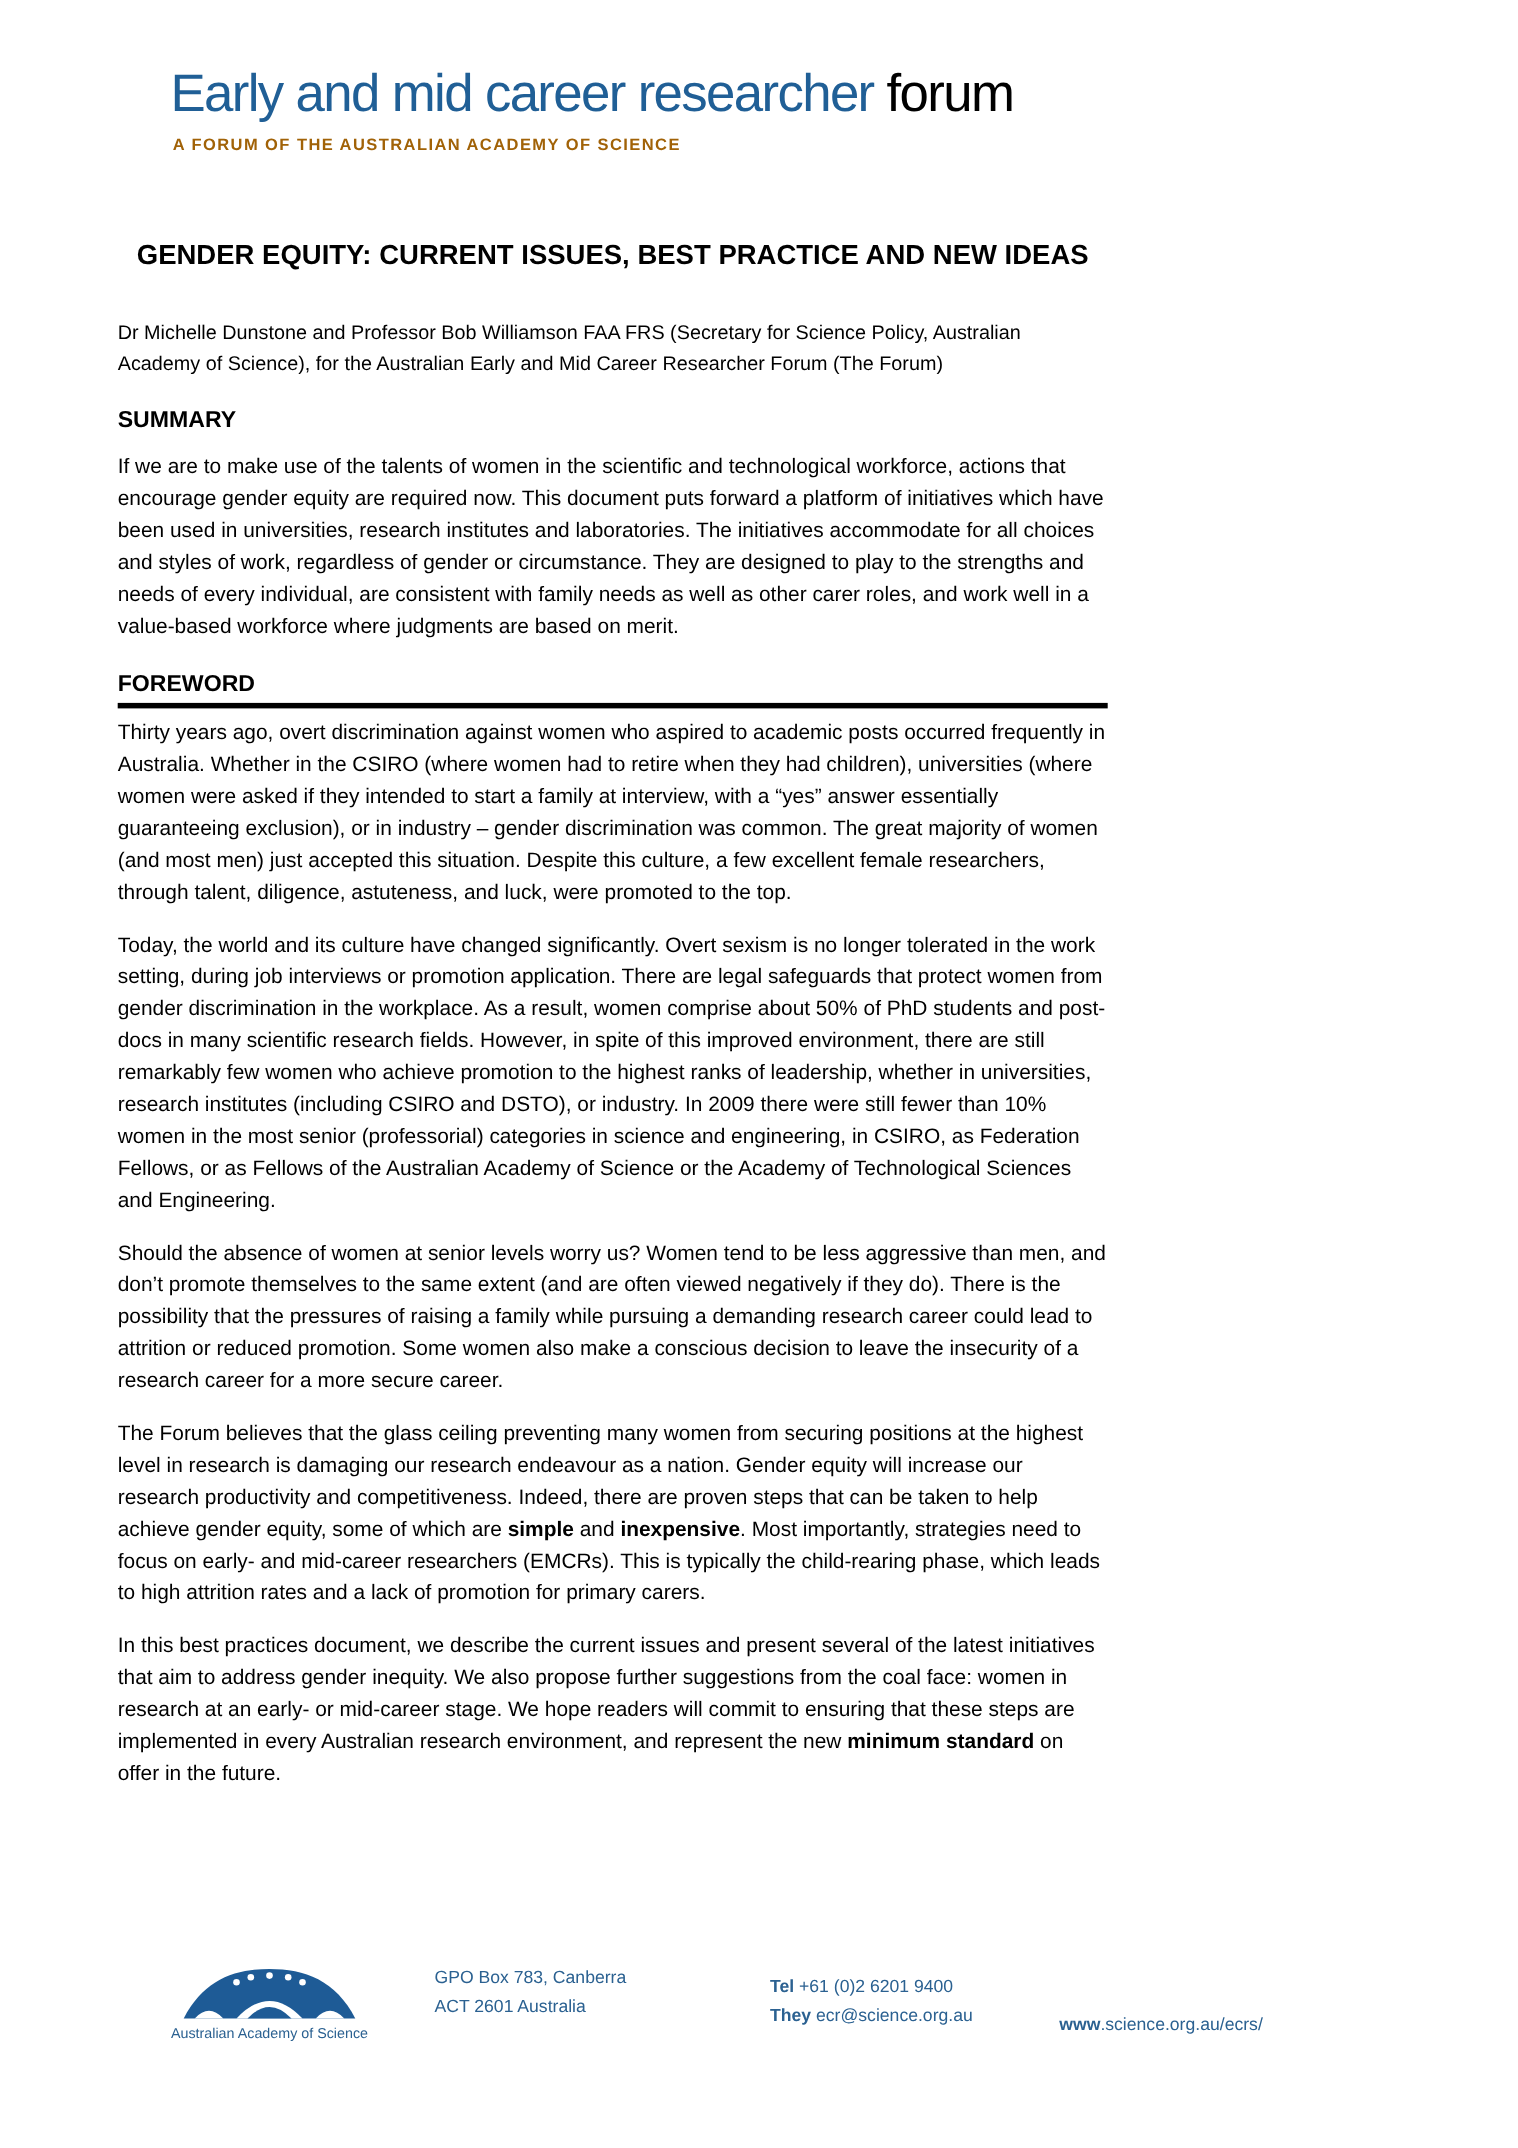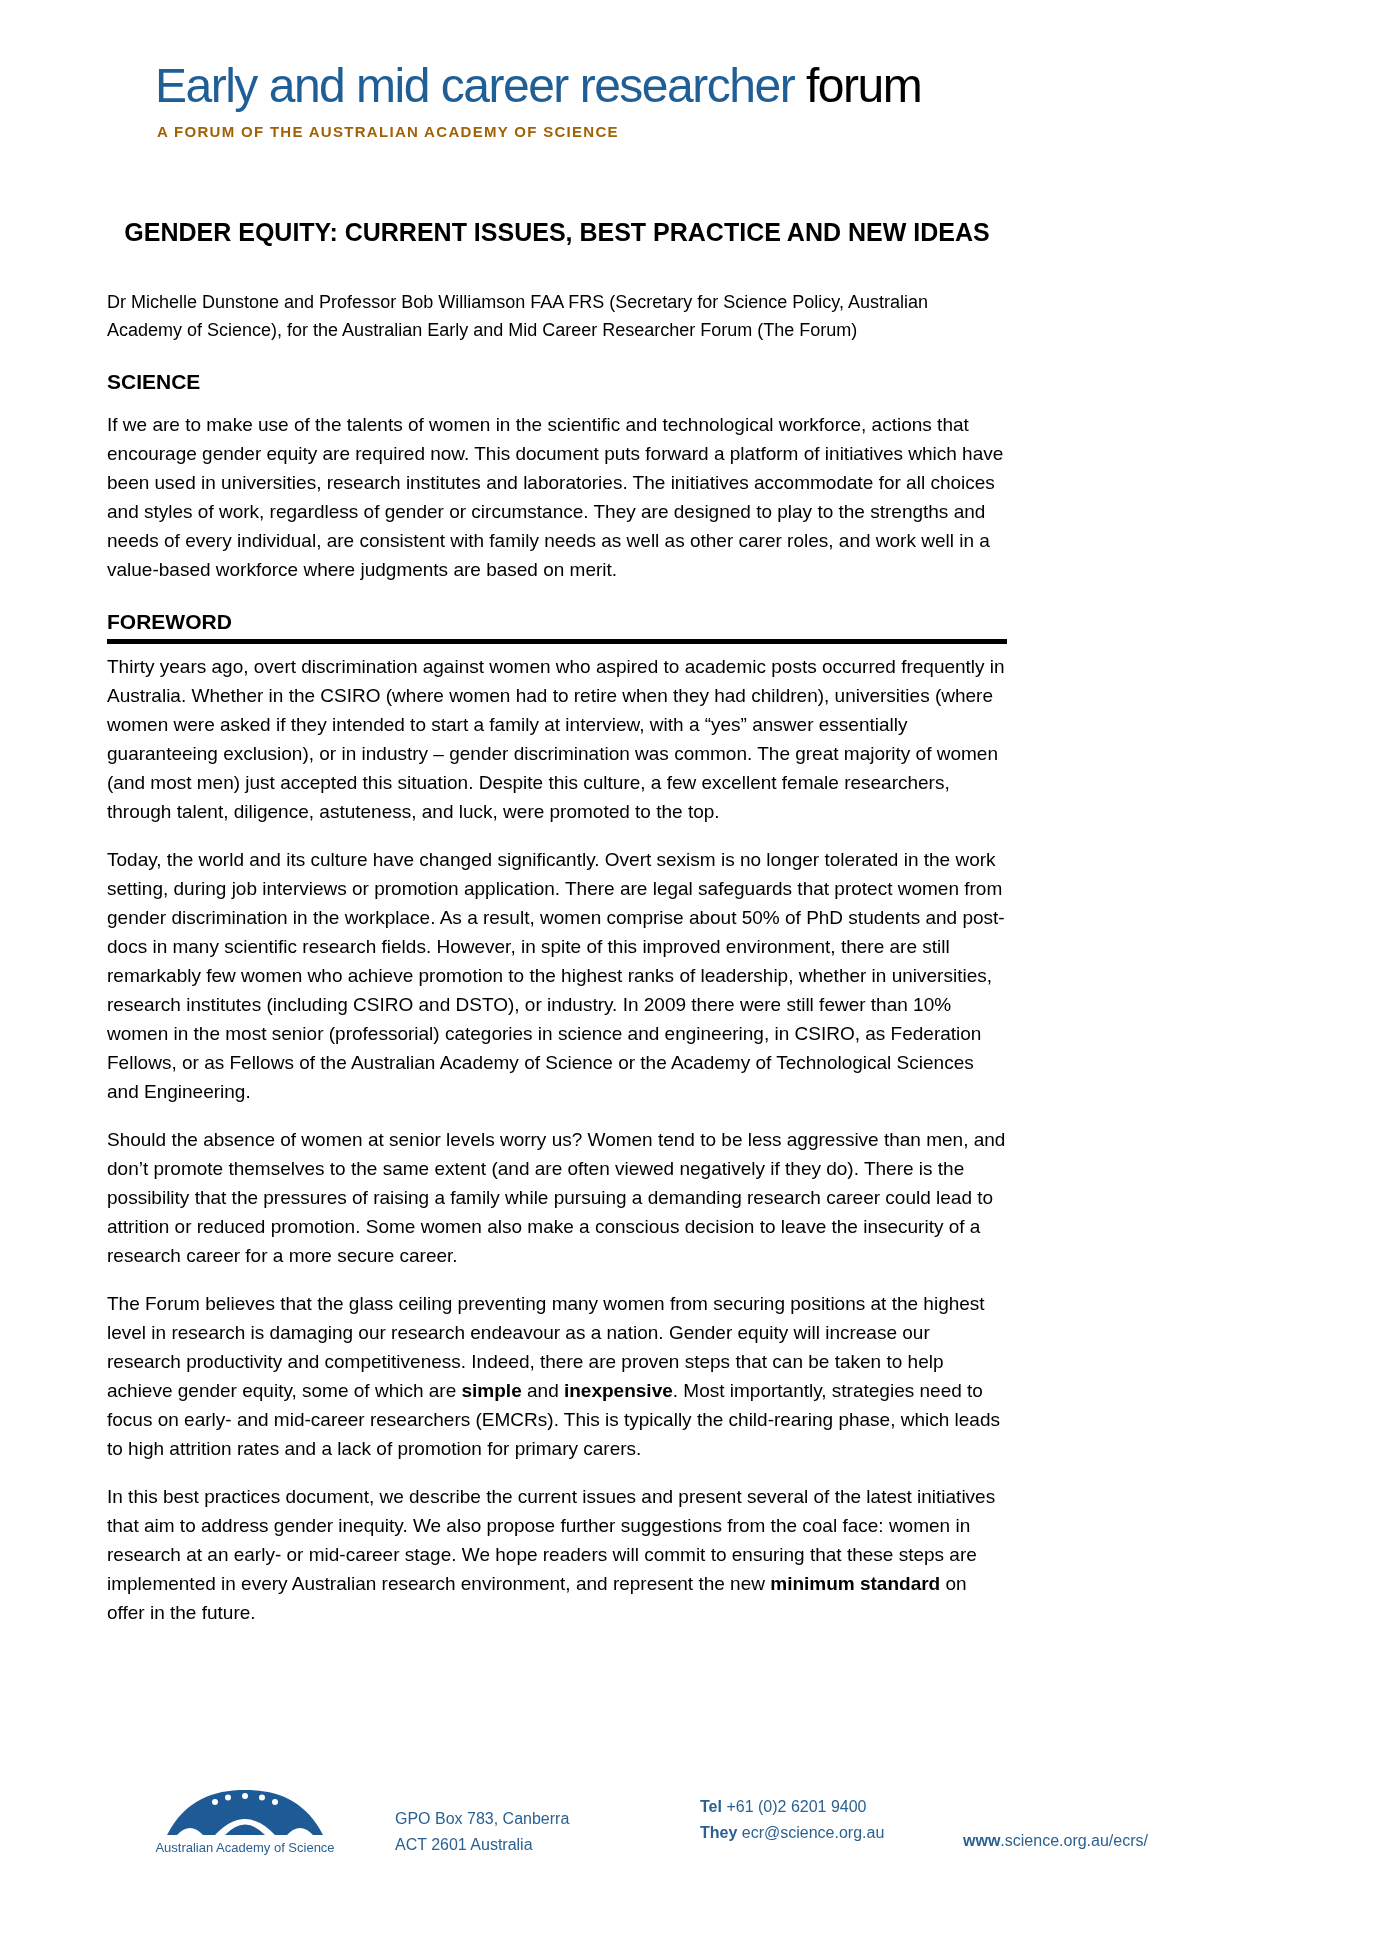--- a/index.html
+++ b/index.html
@@ -46,40 +46,40 @@
   h2.sec-heading.ruled { padding-bottom: 5px; border-bottom: 5px solid #000; margin-bottom: 8px; }
   p.body-para { font-size: 19px; line-height: 29px; margin: 0 0 19px 0; }
   p.body-para b { font-weight: bold; }
 
   
   footer { position: absolute; left: 0; top: 1786px; width: 1380px; height: 130px; color: #2b6191; }
   .f-logo { position: absolute; left: 150px; top: 2px; width: 190px; text-align: center; }
   .f-logo .label { font-size: 13px; line-height: 14px; margin-top: 1px; color: #2b6191; }
   .f-col { position: absolute; font-size: 16px; line-height: 26px; }
   .f-col b { font-weight: bold; }
-  .addr { left: 395px; top: 20px; }
+  .addr { left: 395px; top: 0; }
   .contact { left: 700px; top: 8px; }
   .web { left: 963px; top: 42px; }
 </style>
 </head>
 <body>
 
 <div class="content">
 
   <header>
     <div class="brand"><span>Early and mid career researcher </span><span class="accent">forum</span></div>
     <div class="tagline">A FORUM OF THE AUSTRALIAN ACADEMY OF SCIENCE</div>
   </header>
 
   <h1 class="doc-title">GENDER EQUITY: CURRENT ISSUES, BEST PRACTICE AND NEW IDEAS</h1>
 
   <p class="byline">Dr Michelle Dunstone and Professor Bob Williamson FAA FRS (Secretary for Science Policy, Australian Academy of Science), for the Australian Early and Mid Career Researcher Forum (The Forum)</p>
 
   <main id="sections">
-      <h2 class="sec-heading">SCIENCE</h2>
+      <h2 class="sec-heading">SUMMARY</h2>
       <p class="body-para"><span>If we are to make use of the talents of women in the scientific and technological workforce, actions that encourage gender equity are required now. This document puts forward a platform of initiatives which have been used in universities, research institutes and laboratories. The initiatives accommodate for all choices and styles of work, regardless of gender or circumstance. They are designed to play to the strengths and needs of every individual, are consistent with family needs as well as other carer roles, and work well in a value-based workforce where judgments are based on merit.</span></p>
       <h2 class="sec-heading ruled">FOREWORD</h2>
       <p class="body-para"><span>Thirty years ago, overt discrimination against women who aspired to academic posts occurred frequently in Australia. Whether in the CSIRO (where women had to retire when they had children), universities (where women were asked if they intended to start a family at interview, with a “yes” answer essentially guaranteeing exclusion), or in industry – gender discrimination was common. The great majority of women (and most men) just accepted this situation. Despite this culture, a few excellent female researchers, through talent, diligence, astuteness, and luck, were promoted to the top.</span></p>
       <p class="body-para"><span>Today, the world and its culture have changed significantly. Overt sexism is no longer tolerated in the work setting, during job interviews or promotion application. There are legal safeguards that protect women from gender discrimination in the workplace. As a result, women comprise about 50% of PhD students and post-docs in many scientific research fields. However, in spite of this improved environment, there are still remarkably few women who achieve promotion to the highest ranks of leadership, whether in universities, research institutes (including CSIRO and DSTO), or industry. In 2009 there were still fewer than 10% women in the most senior (professorial) categories in science and engineering, in CSIRO, as Federation Fellows, or as Fellows of the Australian Academy of Science or the Academy of Technological Sciences and Engineering.</span></p>
       <p class="body-para"><span>Should the absence of women at senior levels worry us? Women tend to be less aggressive than men, and don’t promote themselves to the same extent (and are often viewed negatively if they do). There is the possibility that the pressures of raising a family while pursuing a demanding research career could lead to attrition or reduced promotion. Some women also make a conscious decision to leave the insecurity of a research career for a more secure career.</span></p>
       <p class="body-para"><span>The Forum believes that the glass ceiling preventing many women from securing positions at the highest level in research is damaging our research endeavour as a nation. Gender equity will increase our research productivity and competitiveness. Indeed, there are proven steps that can be taken to help achieve gender equity, some of which are </span><b>simple</b><span> and </span><b>inexpensive</b><span>. Most importantly, strategies need to focus on early- and mid-career researchers (EMCRs). This is typically the child-rearing phase, which leads to high attrition rates and a lack of promotion for primary carers.</span></p>
       <p class="body-para"><span>In this best practices document, we describe the current issues and present several of the latest initiatives that aim to address gender inequity. We also propose further suggestions from the coal face: women in research at an early- or mid-career stage. We hope readers will commit to ensuring that these steps are implemented in every Australian research environment, and represent the new </span><b>minimum standard</b><span> on offer in the future.</span></p>
     </main>
 
 </div>

